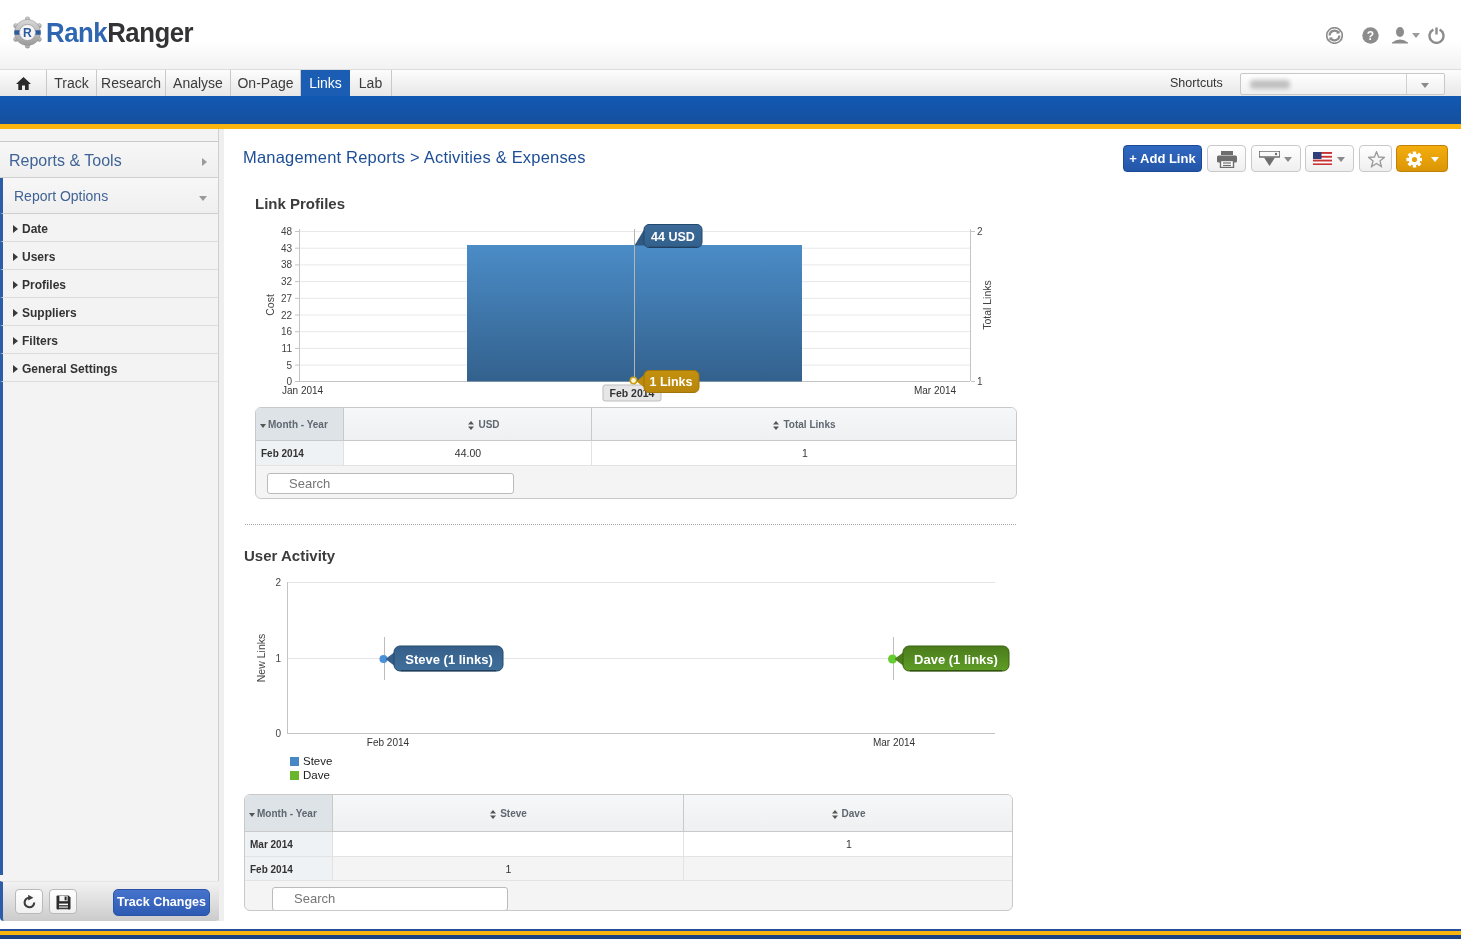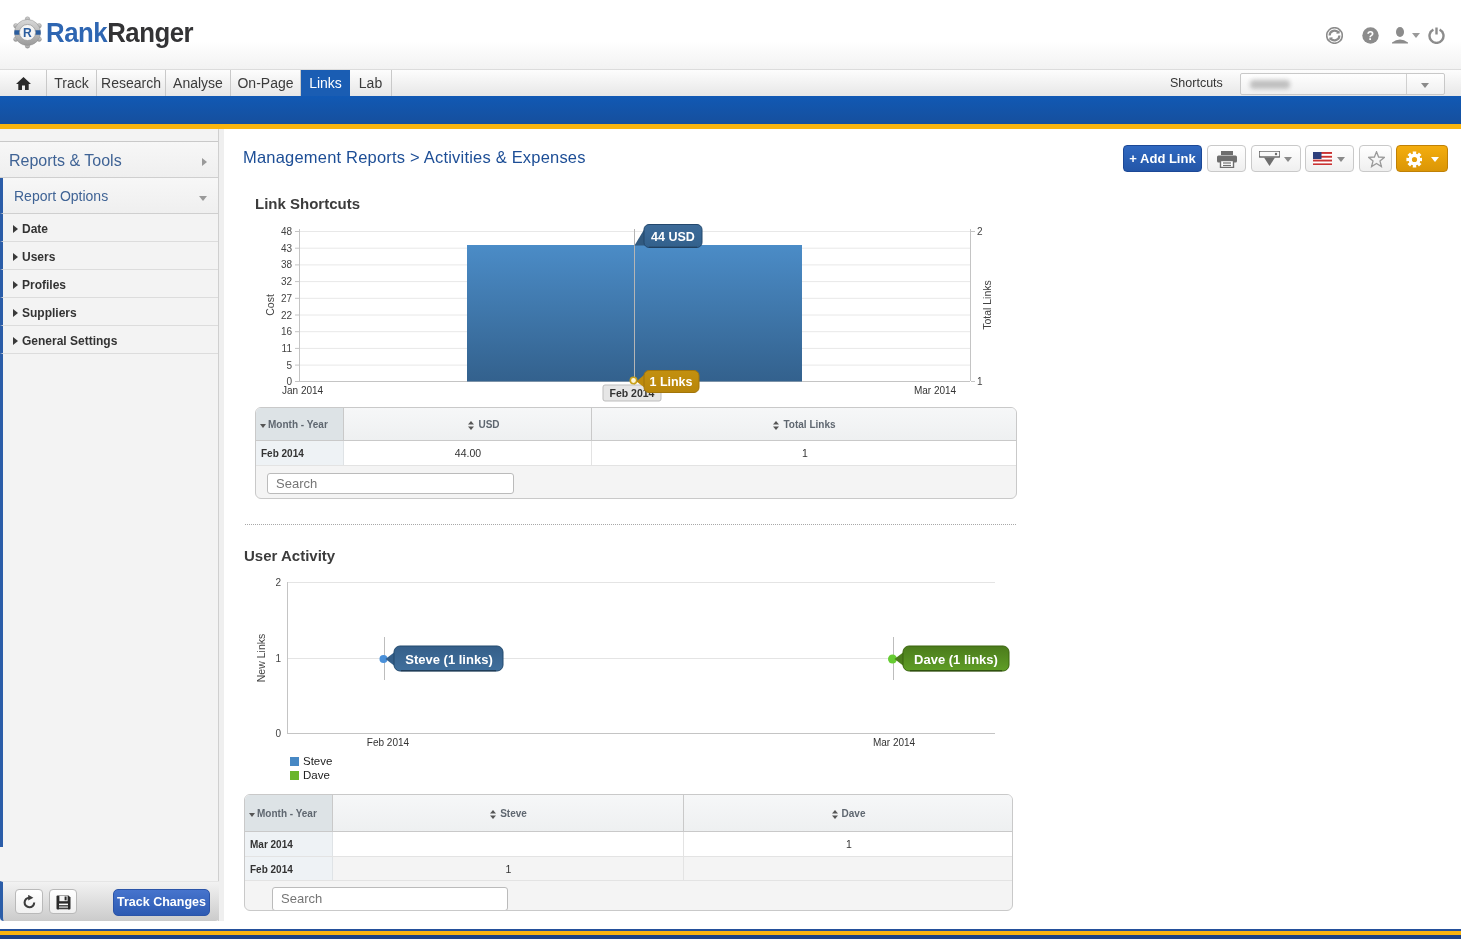--- a/index.html
+++ b/index.html
@@ -84,21 +84,21 @@
 
 .tbox { position:absolute; background:#f4f4f4; border:1px solid #c9c9c9; border-radius:6px; overflow:hidden; }
 .thead { position:absolute; left:0; top:0; width:100%; background:linear-gradient(#f6f7f8,#eef0f1);
   border-bottom:1px solid #c9c9c9; }
 .th { position:absolute; top:0; height:100%; font-size:10px; font-weight:bold; color:#5f6770; }
 .th.first { background:#dde3e6; border-right:1px solid #c9c9c9; font-size:10px; white-space:nowrap; }
 .trow { position:absolute; left:0; width:100%; background:#fff; border-bottom:1px solid #e3e3e3; }
 .td { position:absolute; top:0; height:100%; font-size:10.5px; color:#333; }
 .td.first { background:#eef2f5; border-right:1px solid #dfe3e6; font-weight:bold; font-size:10px; }
 .searchbox { position:absolute; background:#fff; border:1px solid #bbb; border-radius:3px;
-  color:#757575; font-size:13px; padding-left:8px; }
+  color:#757575; font-size:13px; padding-left:21px; }
 .updn { display:inline-block; vertical-align:middle; margin-right:4px; }
 #dotsep { position:absolute; left:245px; top:524px; width:771px; border-top:1px dotted #a8a8a8; }
 
 
 .leg-sq { position:absolute; width:9px; height:9px; }
 .leg-tx { position:absolute; font-size:11.5px; color:#222; }
 </style>
 </head>
 <body>
 <div id="page">
@@ -176,20 +176,21 @@
   <div id="goldline"></div>
 
   <div id="gutter"></div>
   <div id="sidebar">
     <div class="sb-head" id="sb-h1">Reports &amp; Tools<span style="position:absolute; right:11px; top:16px; width:0; height:0; border-top:4px solid transparent; border-bottom:4px solid transparent; border-left:5px solid #9a9a9a;"></span></div>
     <div class="sb-head" id="sb-h2">Report Options<span class="caret-down" style="position:absolute; right:11px; top:18px; border-top-color:#9a9a9a;"></span></div>
     <div class="sb-item"><span class="arr"></span>Date</div>
     <div class="sb-item"><span class="arr"></span>Users</div>
     <div class="sb-item"><span class="arr"></span>Profiles</div>
     <div class="sb-item"><span class="arr"></span>Suppliers</div>
+    <div class="sb-item"><span class="arr"></span>Filters</div>
     <div class="sb-item"><span class="arr"></span>General Settings</div>
     <div id="sb-rest"></div>
     <div id="sb-foot">
       <div class="sqbtn" style="left:12px;">
         <svg width="15" height="15" viewBox="0 0 15 15" style="margin-top:5px;">
           <path d="M 12.2 7.5 A 4.8 4.8 0 1 1 7.5 2.7" fill="none" stroke="#3d3d3d" stroke-width="2.1"></path>
           <path d="M 6.2 -0.2 L 11.4 2.7 L 6.2 5.6 Z" fill="#3d3d3d"></path>
         </svg>
       </div>
       <div class="sqbtn" style="left:46px;">
@@ -240,21 +241,21 @@
     </svg>
   </div>
   <div id="gearbtn">
     <svg width="17" height="17" viewBox="0 0 17 17" style="margin:5px 0 0 8px;">
       <path fill-rule="evenodd" fill="#fff" transform="translate(1,0)" d="M 16.60 6.69 L 16.60 10.31 L 14.29 10.08 L 13.71 11.47 L 15.51 12.95 L 12.95 15.51 L 11.47 13.71 L 10.08 14.29 L 10.31 16.60 L 6.69 16.60 L 6.92 14.29 L 5.53 13.71 L 4.05 15.51 L 1.49 12.95 L 3.29 11.47 L 2.71 10.08 L 0.40 10.31 L 0.40 6.69 L 2.71 6.92 L 3.29 5.53 L 1.49 4.05 L 4.05 1.49 L 5.53 3.29 L 6.92 2.71 L 6.69 0.40 L 10.31 0.40 L 10.08 2.71 L 11.47 3.29 L 12.95 1.49 L 15.51 4.05 L 13.71 5.53 L 14.29 6.92 Z M 8.5 5.9 A 2.6 2.6 0 1 0 8.5 11.1 A 2.6 2.6 0 1 0 8.5 5.9 Z"></path>
     </svg>
     <span class="caret-down" style="position:absolute; right:8px; top:11px; border-top-color:#fff;"></span>
   </div>
 
   <div id="breadcrumb">Management Reports &gt; Activities &amp; Expenses</div>
-  <div class="sect-title" style="left:255px; top:195px;">Link Shortcuts</div>
+  <div class="sect-title" style="left:255px; top:195px;">Link Profiles</div>
   <div class="sect-title" style="left:244px; top:547px;">User Activity</div>
   <div id="dotsep"></div>
 
   <svg class="abs" style="left:240px; top:220px;" width="790" height="185" viewBox="0 0 790 185">
     <defs>
       <linearGradient id="barg" x1="0" y1="0" x2="0" y2="1">
         <stop offset="0" stop-color="#4b8cc7"></stop>
           <stop offset="1" stop-color="#33618d"></stop>
       </linearGradient>
       <linearGradient id="ttnavy" x1="0" y1="0" x2="0" y2="1">

